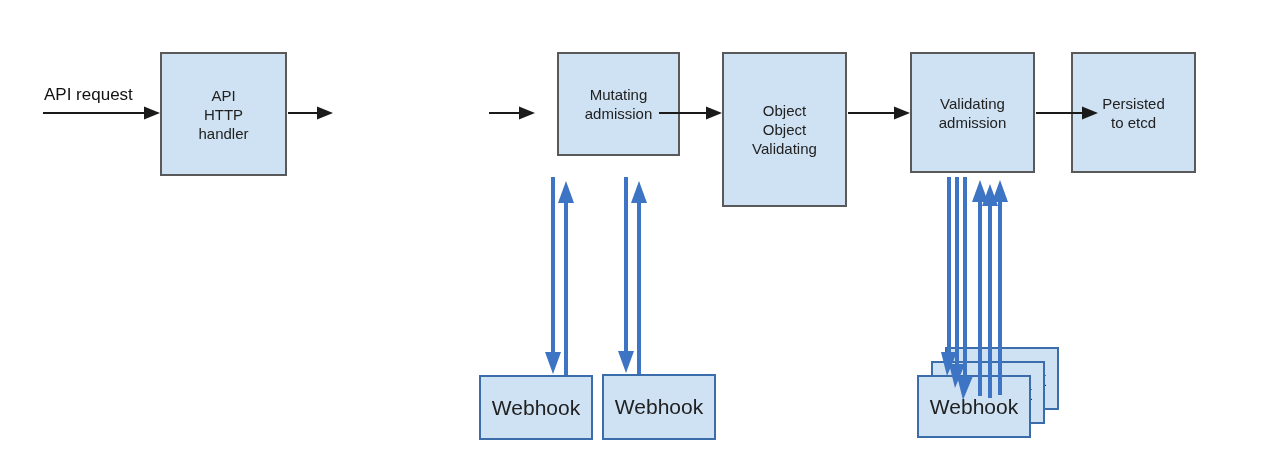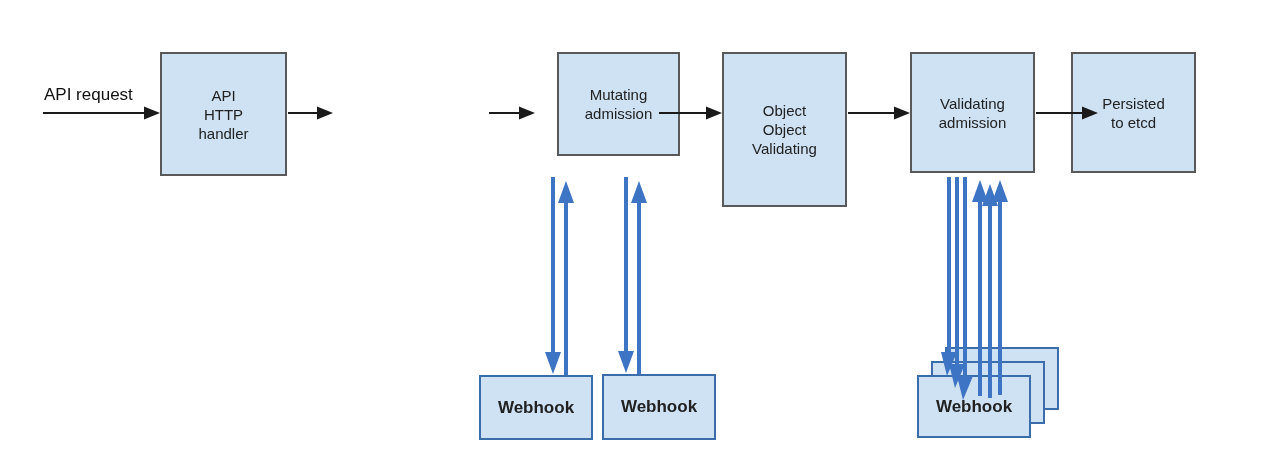--- a/index.html
+++ b/index.html
@@ -21,21 +21,21 @@
     font-size:15px;line-height:19px;
     color:var(--text,#212121);
   }
   .node span{display:block;}
   .webhook{
     position:absolute;
     background:var(--box-fill,#cfe2f3);
     border:2px solid var(--webhook-border,#3a6daa);
     box-sizing:border-box;
     display:flex;justify-content:center;align-items:center;
-    font-size:17px;font-weight:700;
+    font-size:21px;font-weight:400;
     color:var(--text,#212121);
     overflow:hidden;
   }
   .api-request-label{
     position:absolute;
     left:44px;top:85px;
     font-size:17px;
     color:#111111;
     white-space:nowrap;
   }

